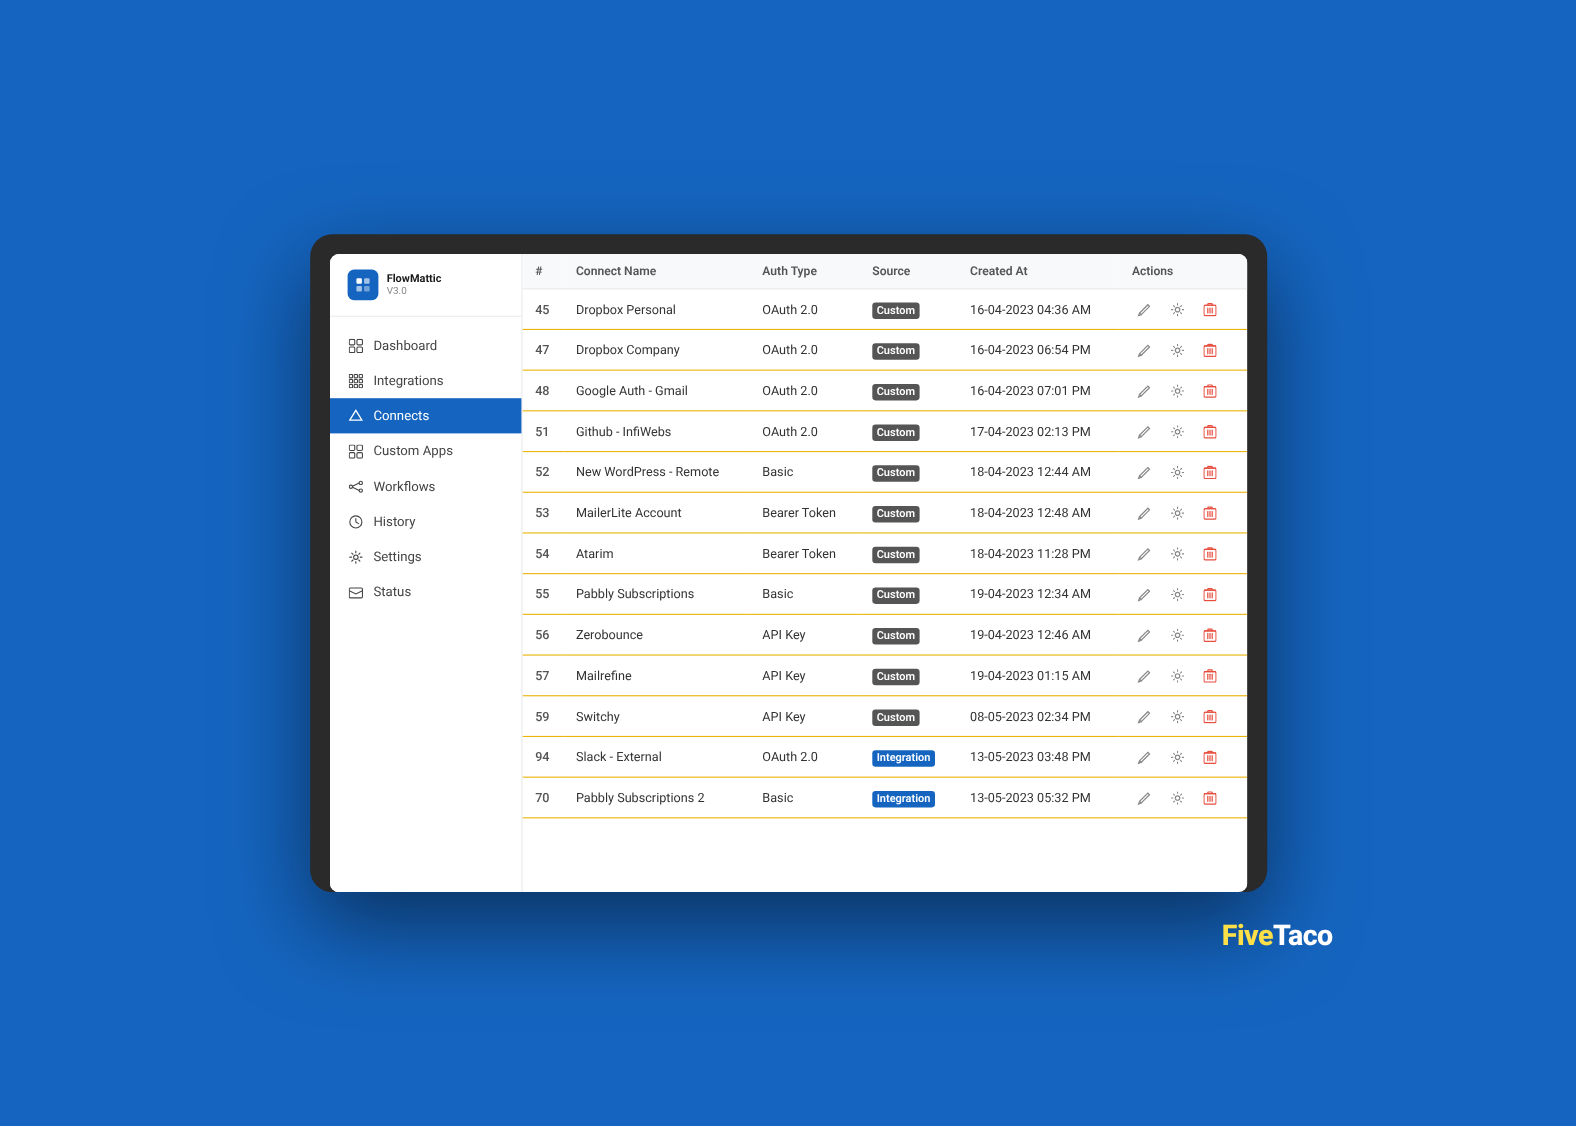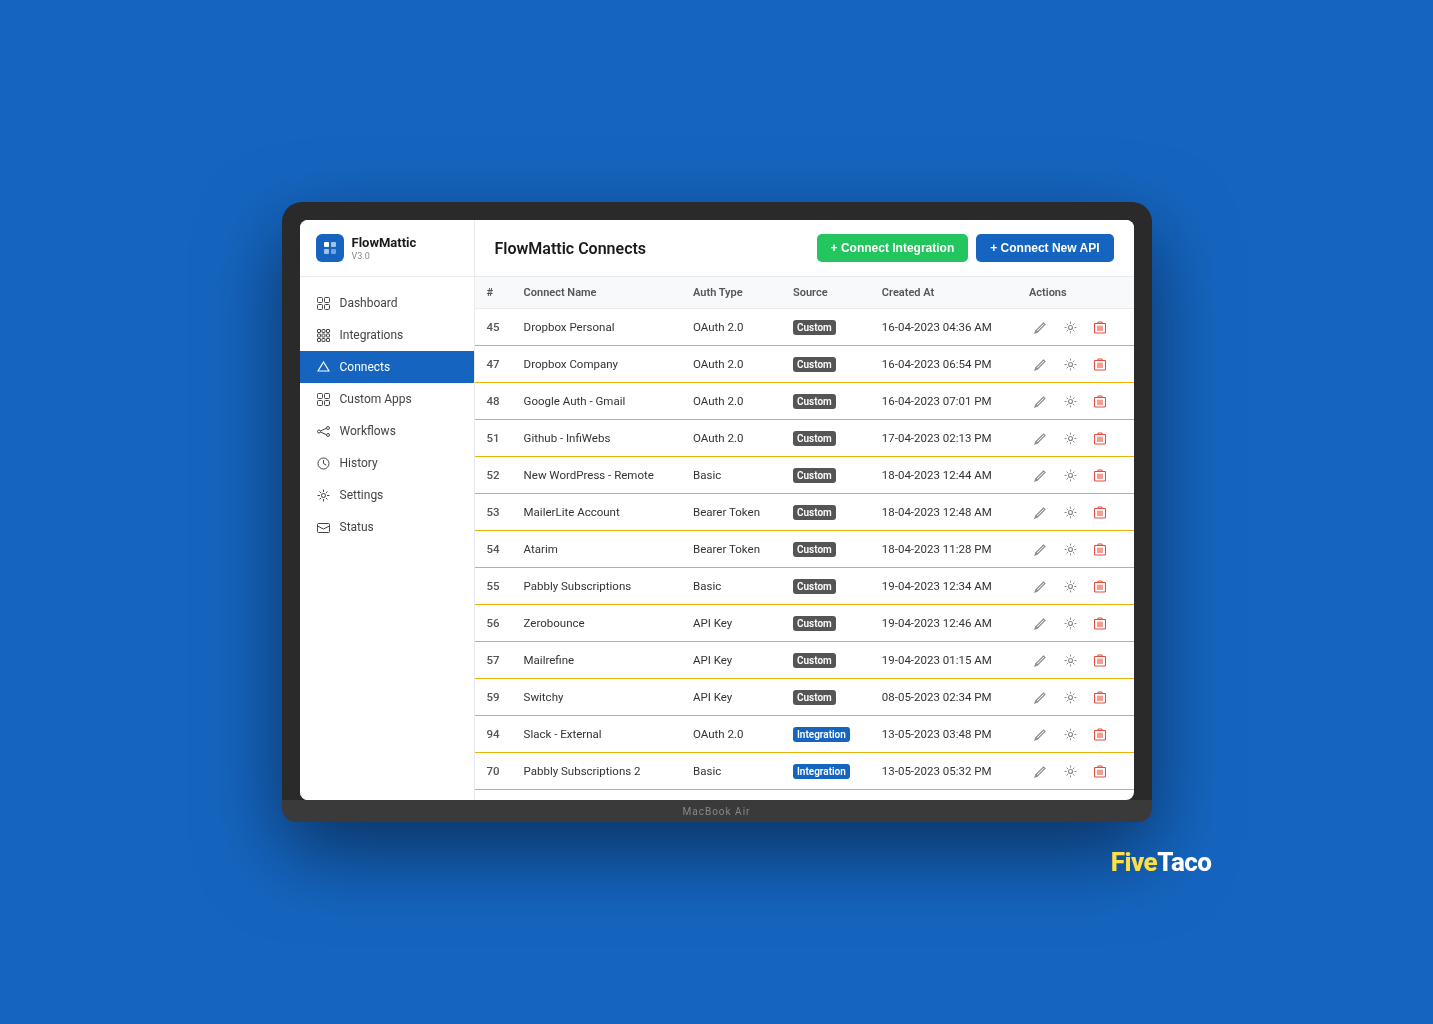--- a/index.html
+++ b/index.html
@@ -83,21 +83,21 @@
       width: 16px;
       height: 16px;
     }
 
     .logo-text-area {
       display: flex;
       flex-direction: column;
     }
 
     .logo-name {
-      font-size: 13px;
+      font-size: 10px;
       font-weight: 700;
       color: #1a1a1a;
       line-height: 1.2;
     }
 
     .logo-version {
       font-size: 9px;
       color: #888;
     }
 
@@ -385,27 +385,20 @@
                     <rect x="0.5" y="2.5" width="12" height="9" rx="1" stroke="currentColor"></rect>
                     <polyline points="0.5,5 6.5,8 12.5,5" stroke="currentColor"></polyline>
                   </svg>
               </span>
               <span>Status</span>
             </li>
           </ul>
         </div>
 
         <div class="main-content">
-          <div class="top-header">
-            <span class="page-title">FlowMattic Connects</span>
-            <div class="header-actions">
-              <button class="btn btn-green">+ Connect Integration</button>
-              <button class="btn btn-blue">+ Connect New API</button>
-            </div>
-          </div>
 
 
           <div class="table-container">
             <table>
               <thead>
                 <tr>
                   <th>#</th>
                   <th>Connect Name</th>
                   <th>Auth Type</th>
                   <th>Source</th>
@@ -856,23 +849,20 @@
         </div>
       </td>
     </tr>
                 </tbody>
             </table>
           </div>
         </div>
 
       </div>
     </div>
-    <div class="laptop-base">
-      <span class="laptop-base-label">MacBook Air</span>
-    </div>
   </div>
 
   <div style="position:absolute; bottom:-55px; right:-60px;">
     <span style="color:#fff; font-size:26px; font-weight:800; letter-spacing:-0.5px;">
       <span style="color:#fde047;margin-left:44px;">Five</span><span style="color:#fff;">Taco</span>
     </span>
   </div>
 </div>
 
 </body></html>

